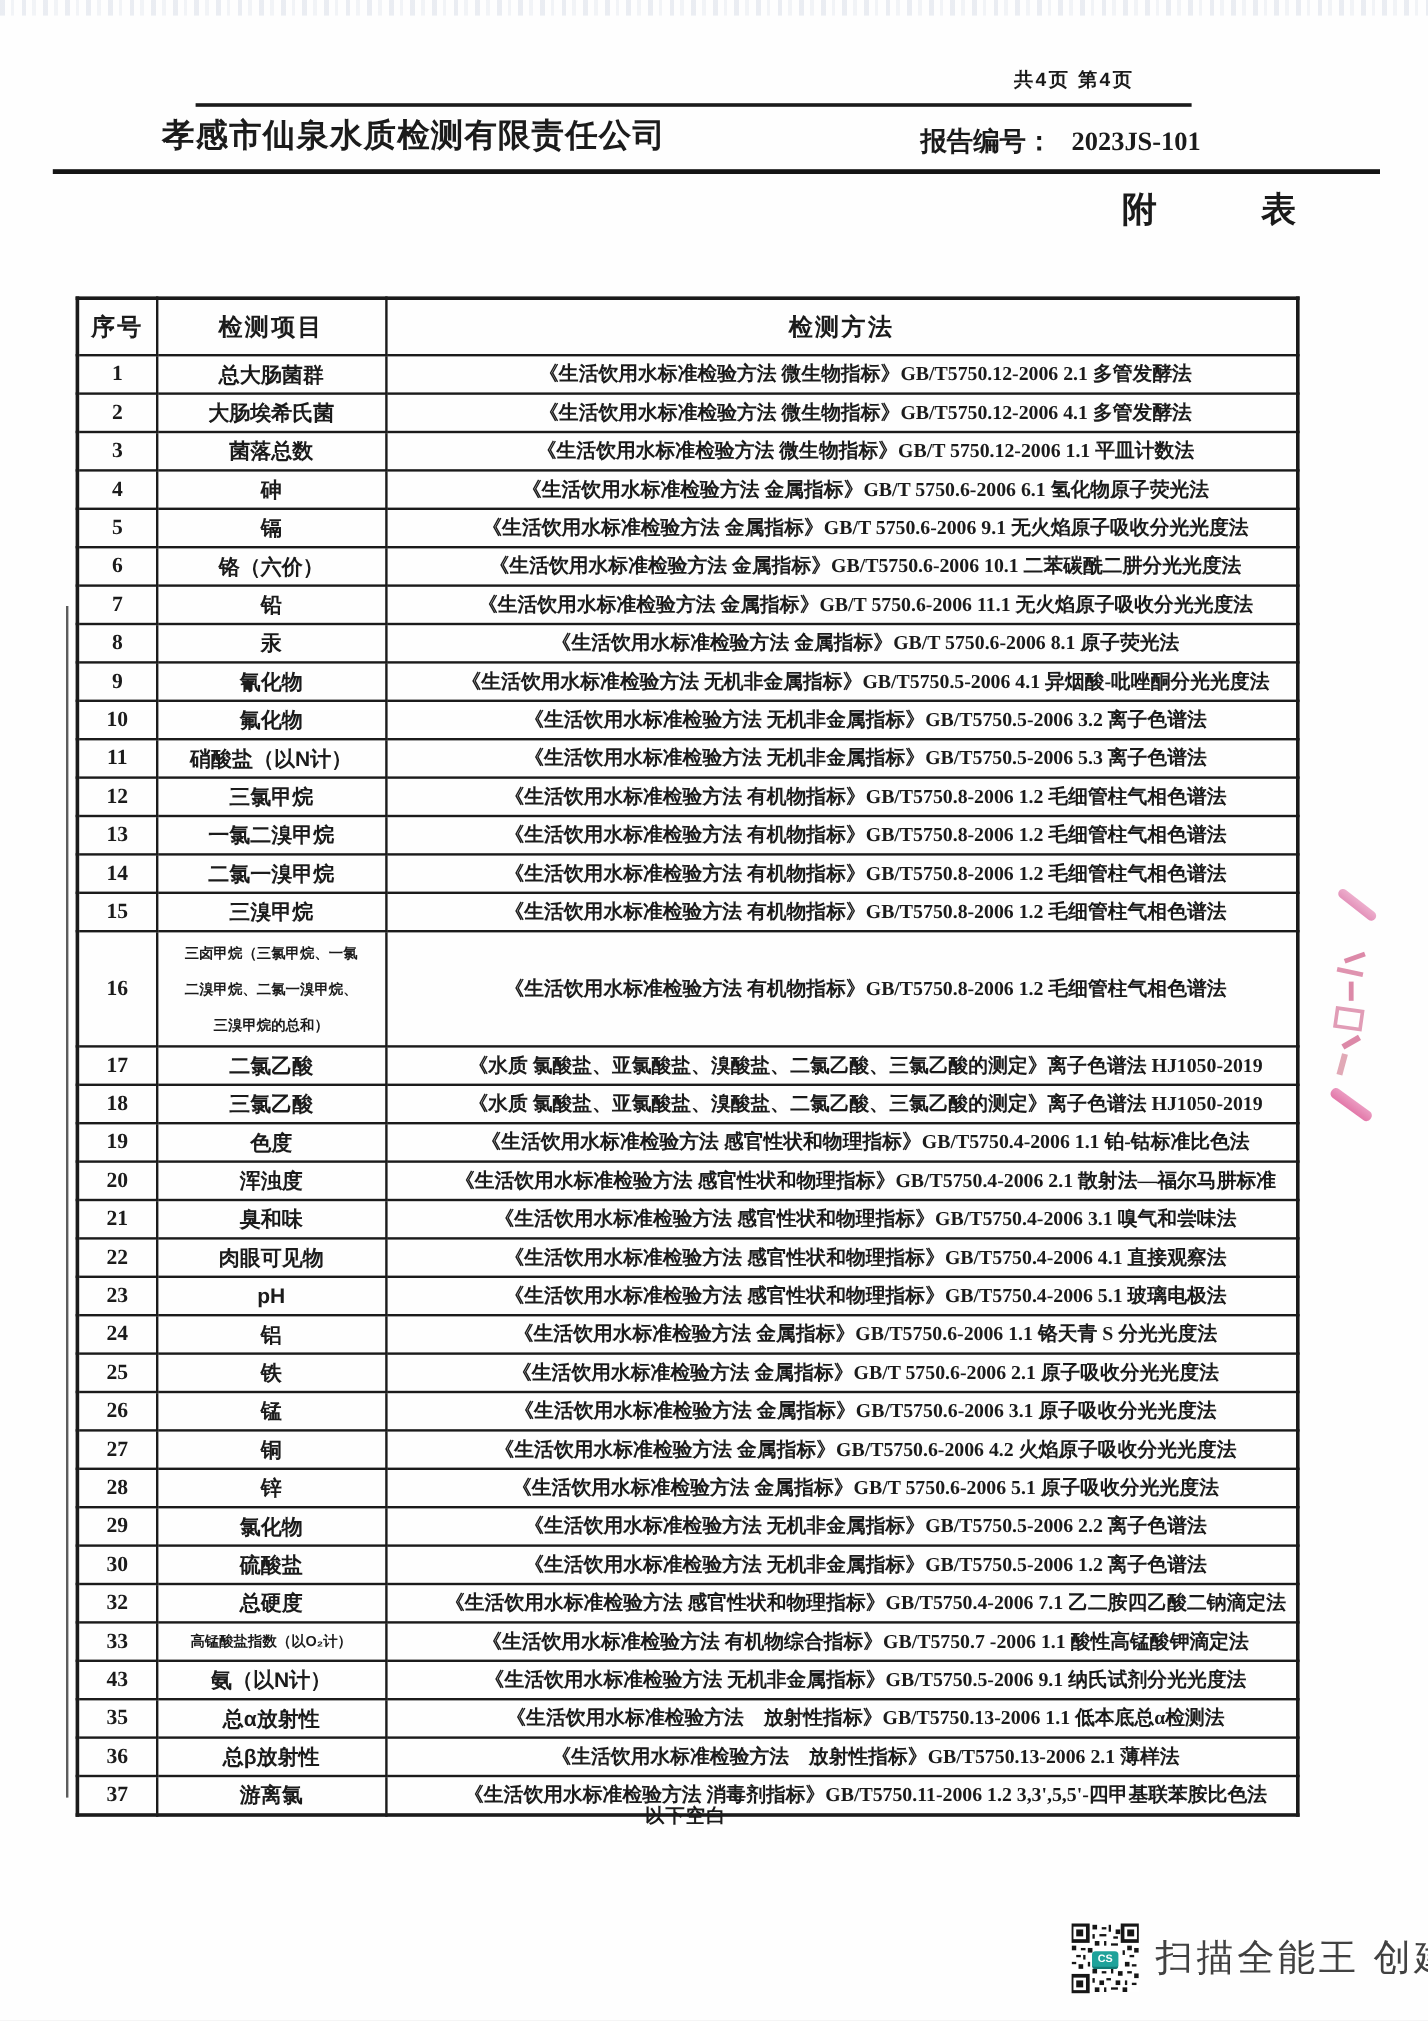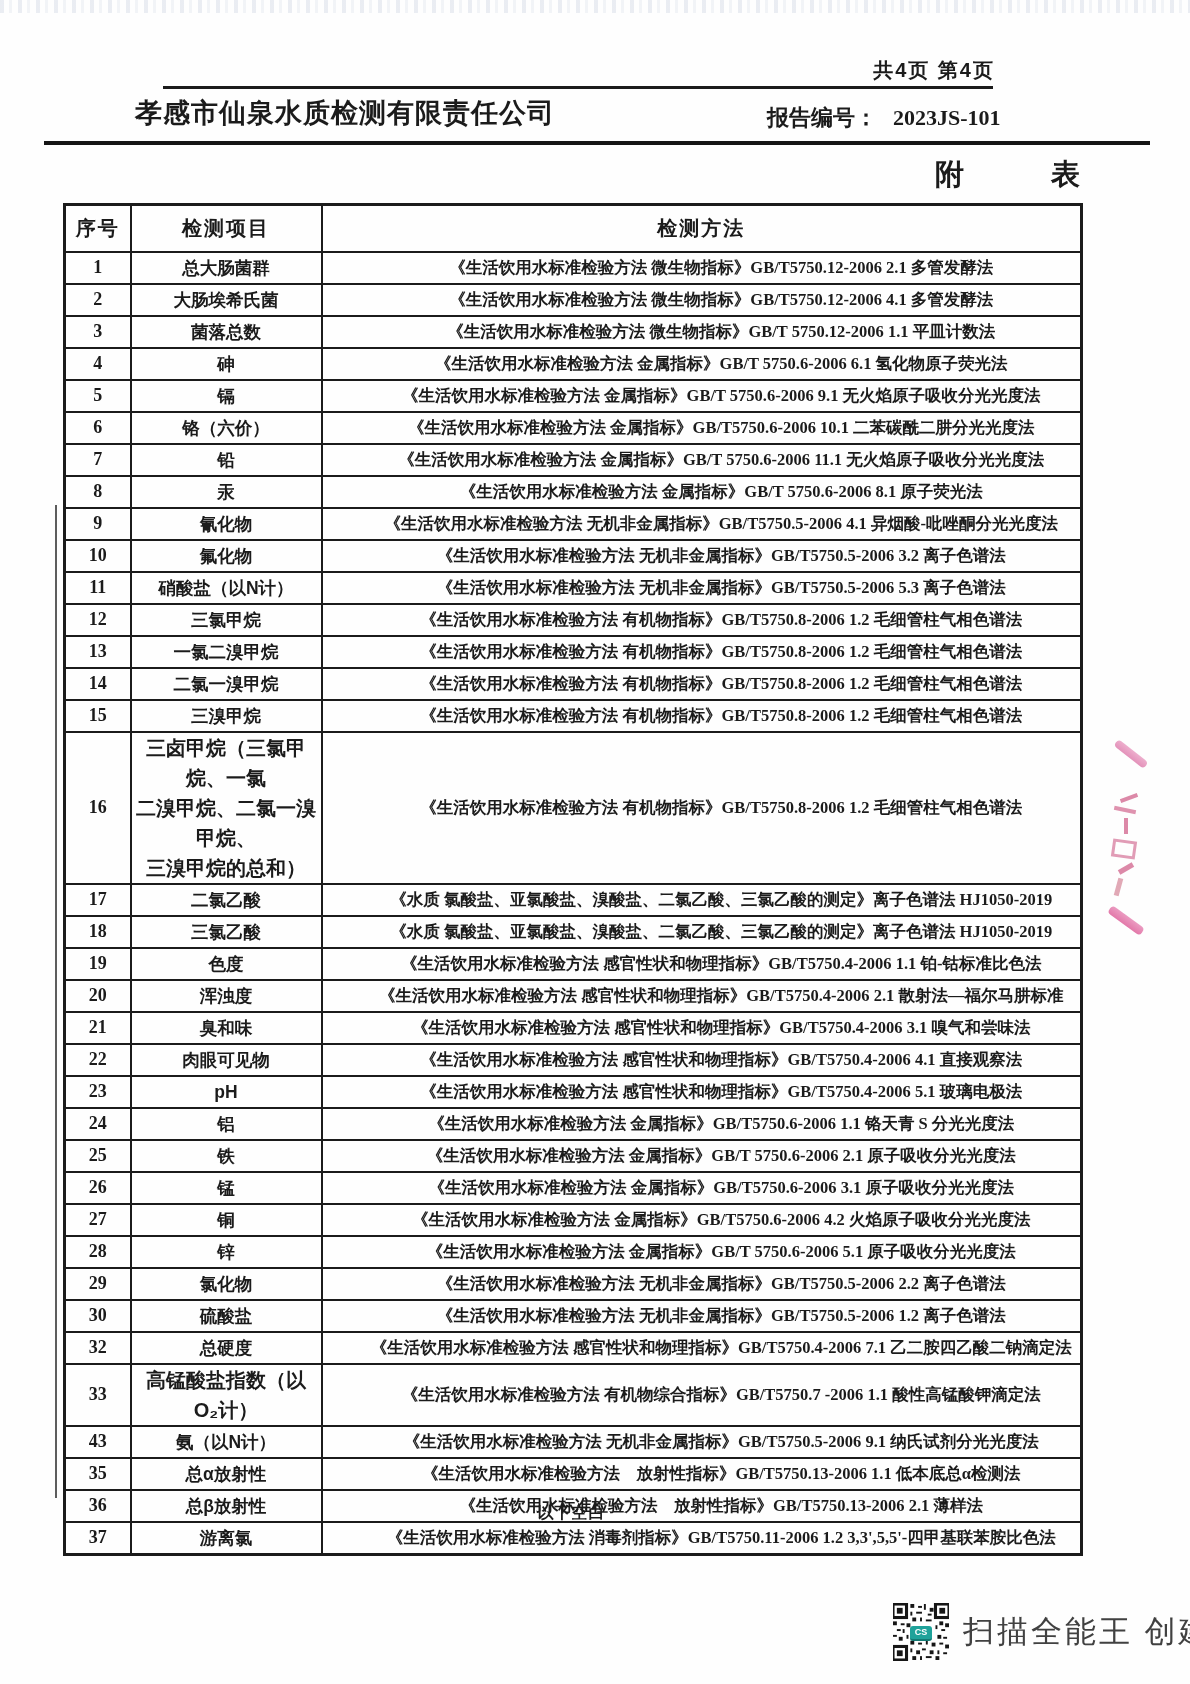--- a/index.html
+++ b/index.html
@@ -1,42 +1,42 @@
 <!DOCTYPE html>
 <html><head>
 <meta charset="utf-8">
 <style>
   html,body{margin:0;padding:0;background:#e8e8e8;}
   .page{position:relative;width:1190px;height:1684px;background:#fefefe;
         font-family:"Liberation Sans",sans-serif;color:#1b1b1b;overflow:hidden;margin:0 auto;}
   .scan-noise{position:absolute;left:0;top:0;width:100%;height:13px;
         background:repeating-linear-gradient(90deg,rgba(145,160,190,.18) 0 4px,rgba(255,255,255,0) 4px 9px,
         rgba(135,155,185,.10) 9px 12px,rgba(255,255,255,0) 12px 18px);}
-  .page-info{position:absolute;left:845px;top:57px;width:150px;font-size:20px;font-weight:bold;
-        letter-spacing:2px;white-space:nowrap;text-align:right;}
+  .page-info{position:absolute;left:845px;top:57px;width:150px;font-size:16px;font-weight:bold;
+        letter-spacing:2px;white-space:nowrap;}
   .rule{position:absolute;background:#1b1b1b;}
   .rule1{left:163px;top:86px;width:830px;height:3px;}
   .rule2{left:44px;top:141px;width:1106px;height:4px;background:#151515;}
   .company{position:absolute;left:135px;top:95px;font-size:27px;font-weight:bold;letter-spacing:1px;white-space:nowrap;}
   .report{position:absolute;left:767px;top:103px;font-size:22px;font-weight:bold;white-space:nowrap;}
   .report .rno{margin-left:16px;font-family:"Liberation Serif","DejaVu Serif",serif;}
   .doc-title{position:absolute;left:63px;top:155px;width:1017px;text-align:right;
         font-size:29px;font-weight:bold;}
   table.t{position:absolute;left:63px;top:203px;width:1017px;border-collapse:collapse;table-layout:fixed;}
-  table.t{border:3px solid #1b1b1b;}
+  table.t{border:3px solid #1b1b1b;margin-top:44px;}
   .t col.c1{width:66px;} .t col.c2{width:191px;} .t col.c3{width:760px;}
   .t th,.t td{border:2px solid #1b1b1b;font-weight:bold;text-align:center;vertical-align:middle;
         padding:0 4px;overflow:hidden;}
   .t thead tr{height:47px;}
   .t th{font-size:20px;letter-spacing:2px;}
   .t tbody tr{height:32px;}
   .t tbody tr.tall{height:96px;}
   .t td:nth-child(1){font-family:"Liberation Serif","DejaVu Serif",serif;font-size:18px;}
   .t td:nth-child(2){font-size:17.5px;white-space:pre-line;line-height:30px;}
-  .t tr.small-item td:nth-child(2){font-size:20px;}
+  .t tr.small-item td:nth-child(2){font-size:12px;}
   .t td:nth-child(3){font-size:16.5px;font-family:"Liberation Serif","DejaVu Serif",serif;white-space:nowrap;padding-left:44px;}
   .left-artifact{position:absolute;left:55px;top:505px;width:2px;height:993px;background:rgba(30,30,30,.72);}
   .empty-note{position:absolute;left:63px;top:1503px;width:1017px;text-align:center;
         font-size:16px;font-weight:bold;letter-spacing:1px;}
   .stamp{position:absolute;left:1098px;top:748px;width:62px;height:212px;filter:blur(.5px);}
   .stamp div{position:absolute;}
   .sp1{left:14px;top:2px;width:38px;height:8px;background:linear-gradient(#eaa0c4,#df7fae);
         transform:rotate(38deg);border-radius:4px;opacity:.85;}
   .sr1{left:22px;top:48px;width:18px;height:4px;background:#c43a6e;transform:rotate(-20deg);opacity:.6;}
   .sr2{left:16px;top:60px;width:22px;height:4px;background:#c43a6e;transform:rotate(12deg);opacity:.55;}

